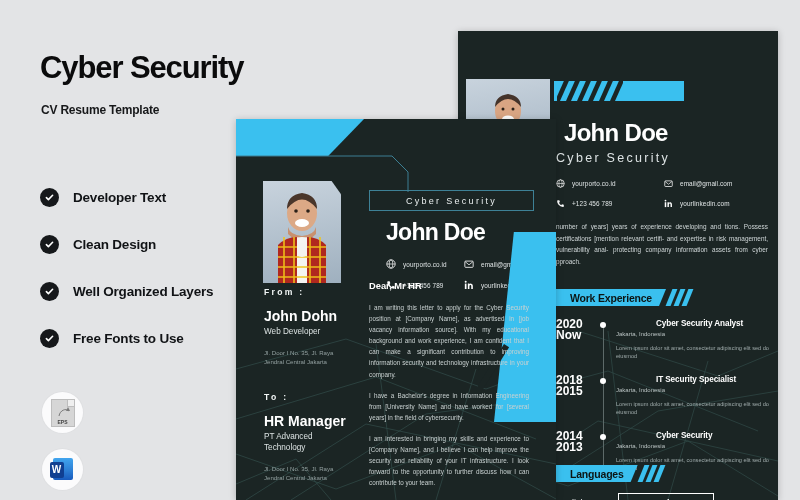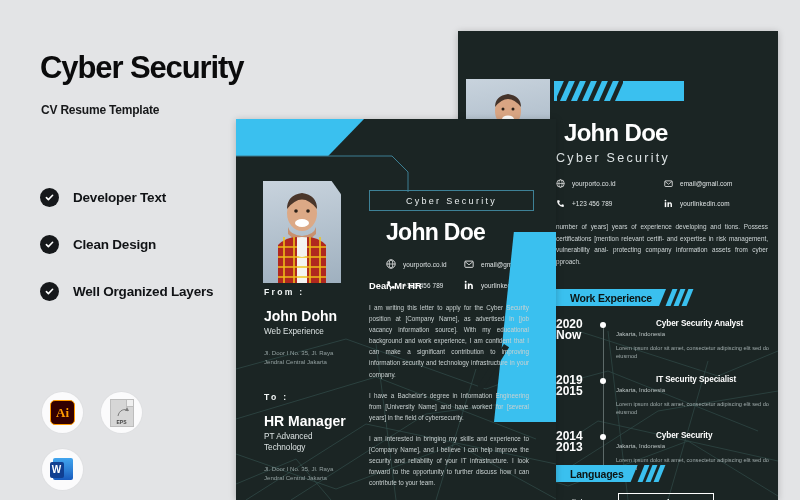--- a/index.html
+++ b/index.html
@@ -234,27 +234,32 @@
       <span class="feature-label">Clean Design</span>
     </div>
     <div class="feature">
       <span class="check-icon">
         <svg width="11" height="11" viewBox="0 0 11 11">
             <path d="M2.4 5.6 L4.4 7.6 L8.6 3.3" stroke="#fff" stroke-width="1.6" fill="none" stroke-linecap="round" stroke-linejoin="round"></path>
           </svg>
       </span>
       <span class="feature-label">Well Organized Layers</span>
     </div>
+    <div class="feature">
+      <span class="check-icon">
+        <svg width="11" height="11" viewBox="0 0 11 11">
+            <path d="M2.4 5.6 L4.4 7.6 L8.6 3.3" stroke="#fff" stroke-width="1.6" fill="none" stroke-linecap="round" stroke-linejoin="round"></path>
+          </svg>
+      </span>
+      <span class="feature-label">Free Fonts to Use</span>
+    </div>
   </div>
 
   <div class="app-icons">
     <div class="icon-row">
-      <div class="app-chip">
-        <div class="ai-glyph">Ai</div>
-      </div>
       <div class="app-chip">
         <div class="eps-glyph">
           <div class="eps-corner"></div>
           <svg width="24" height="20" viewBox="0 0 24 20" style="position:absolute;top:2px;left:0;">
             <path d="M7 14 C8 8, 14 6, 17 9" stroke="#7a7a7a" stroke-width="1" fill="none"></path>
             <path d="M16 5 L18 9 L14 9 Z" fill="#7a7a7a"></path>
           </svg>
         </div>
       </div>
     </div>
@@ -352,21 +357,21 @@
       <div class="tl-years" style="white-space:pre-line">2020
 Now</div>
       <div class="tl-dot"></div>
       <div class="tl-body">
         <div class="tl-title">Cyber Security Analyst</div>
         <div class="tl-place">Jakarta, Indonesia</div>
         <div class="tl-desc">Lorem ipsum dolor sit amet, consectetur adipiscing elit sed do eiusmod</div>
       </div>
     </div>
     <div class="tl-item">
-      <div class="tl-years" style="white-space:pre-line">2019
+      <div class="tl-years" style="white-space:pre-line">2018
 2015</div>
       <div class="tl-dot"></div>
       <div class="tl-body">
         <div class="tl-title">IT Security Specialist</div>
         <div class="tl-place">Jakarta, Indonesia</div>
         <div class="tl-desc">Lorem ipsum dolor sit amet, consectetur adipiscing elit sed do eiusmod</div>
       </div>
     </div>
     <div class="tl-item">
       <div class="tl-years" style="white-space:pre-line">2014
@@ -478,21 +483,21 @@
   <div class="cyan-wedge"></div>
   <div class="wedge-stripes">
 
     <div class="wstripe" style="left:10px"></div>
     <div class="wstripe" style="left:26px"></div>
   </div>
 
   <div class="left-col">
     <div class="lc-label">From :</div>
     <div class="lc-strong">John Dohn</div>
-    <div class="lc-norm">Web Experience</div>
+    <div class="lc-norm">Web Developer</div>
     <div class="lc-addr">Jl. Door I No. 35, Jl. Raya Jendral Central Jakarta</div>
     <div class="lc-gap"></div>
     <div class="lc-label">To :</div>
     <div class="lc-strong">HR Manager</div>
     <div class="lc-norm">PT Advanced Technology</div>
     <div class="lc-addr">Jl. Door I No. 35, Jl. Raya Jendral Central Jakarta</div>
     <div style="height:18px"></div>
     <div class="lc-label">Date :</div>
   </div>
 

